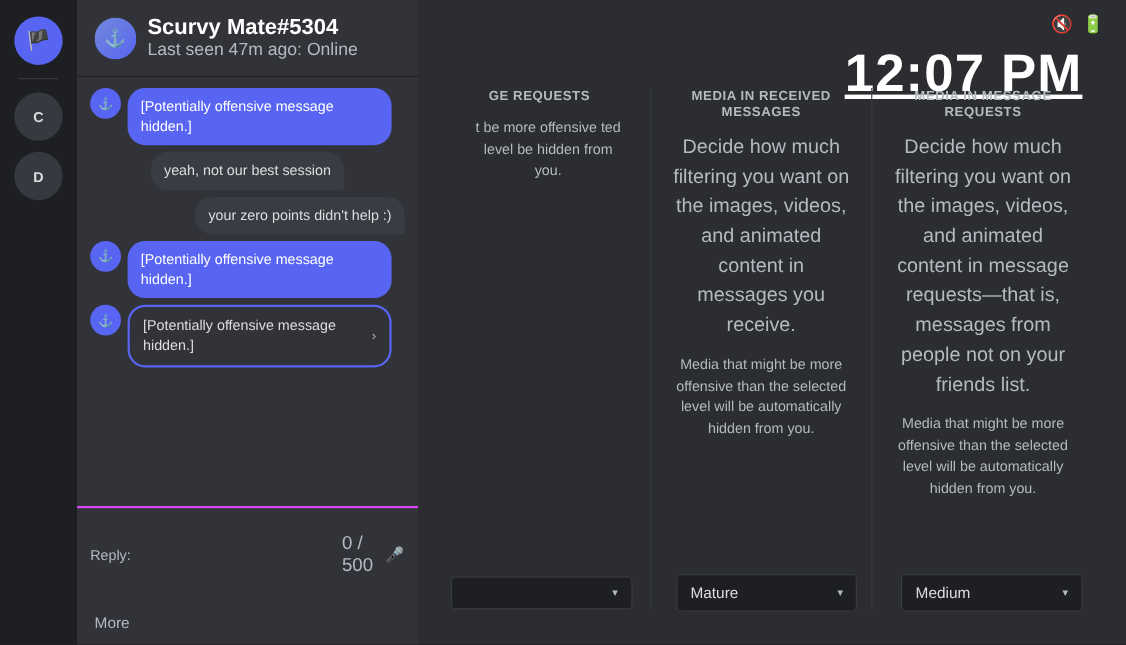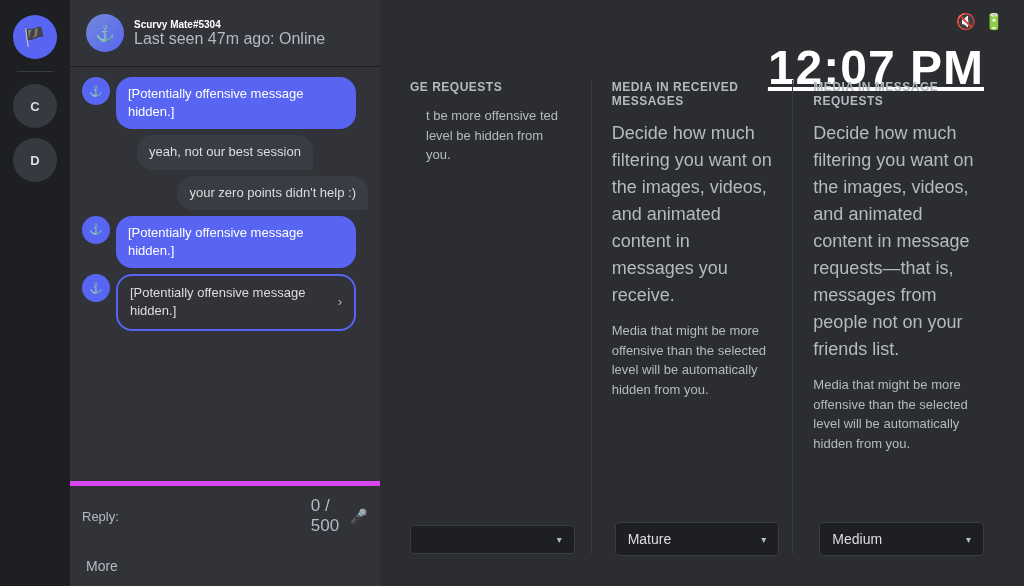--- a/index.html
+++ b/index.html
@@ -42,20 +42,21 @@
       letter-spacing: 1px;
       text-decoration: underline;
     }
 
     .settings-columns {
       position: absolute;
       top: 0; left: 370px; right: 0; bottom: 0;
       display: flex;
       gap: 0;
       padding: 80px 30px 32px 20px;
+      text-align: center;
     }
 
     .settings-col {
       flex: 1;
       padding: 0 20px;
       border-right: 1px solid #3a3c43;
     }
     .settings-col:last-child { border-right: none; }
 
     .col-title {
@@ -202,21 +203,21 @@
       align-items: center;
       justify-content: center;
       font-size: 16px;
     }
 
     .chat-header-info {
       flex: 1;
     }
 
     .chat-header-name {
-      font-size: 10px;
+      font-size: 20px;
       font-weight: 700;
       color: #ffffff;
     }
 
     .chat-header-status {
       font-size: 16px;
       color: #b5bac1;
     }
 
     .messages-area {
@@ -264,22 +265,22 @@
       gap: 8px;
       cursor: pointer;
     }
 
     .msg-chevron {
       font-size: 12px;
       opacity: 0.8;
     }
 
     .reply-area {
-      padding: 10px 12px;
-      border-top: 5px solid #d946ef;
+      padding: 22px 12px;
+      border-top: 2px solid #d946ef;
       display: flex;
       align-items: center;
       gap: 8px;
     }
 
     .reply-label {
       font-size: 13px;
       color: #b5bac1;
     }
 

